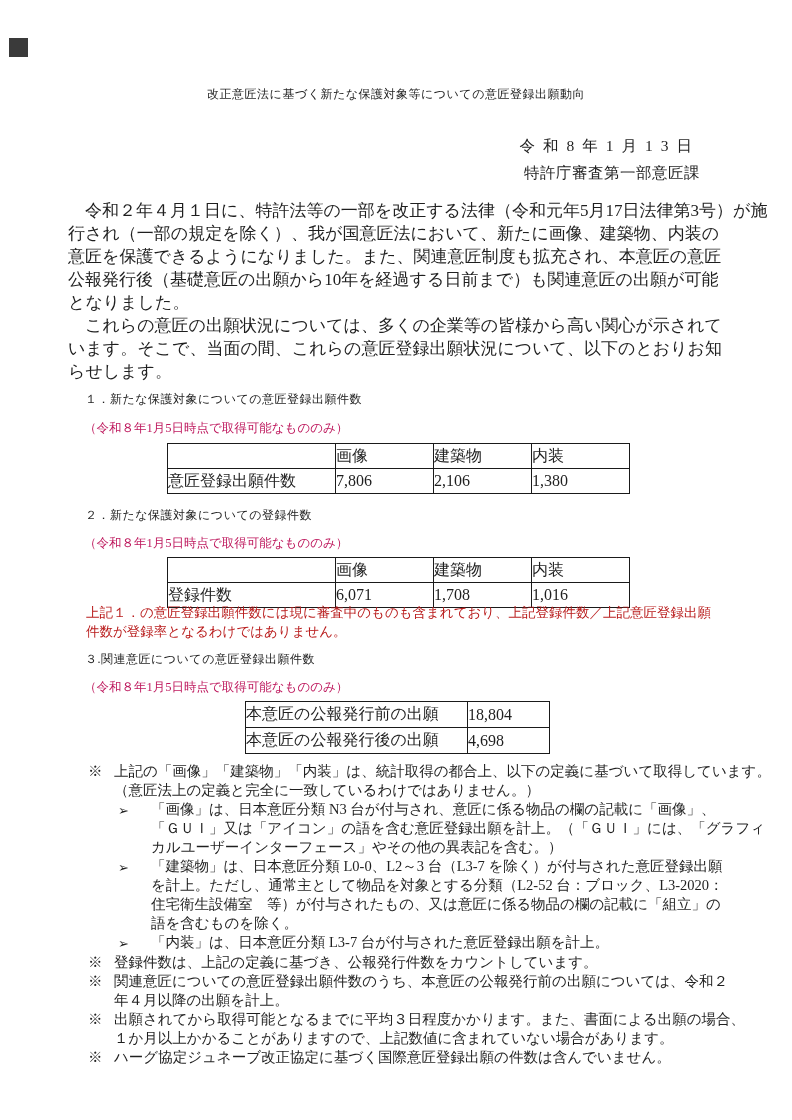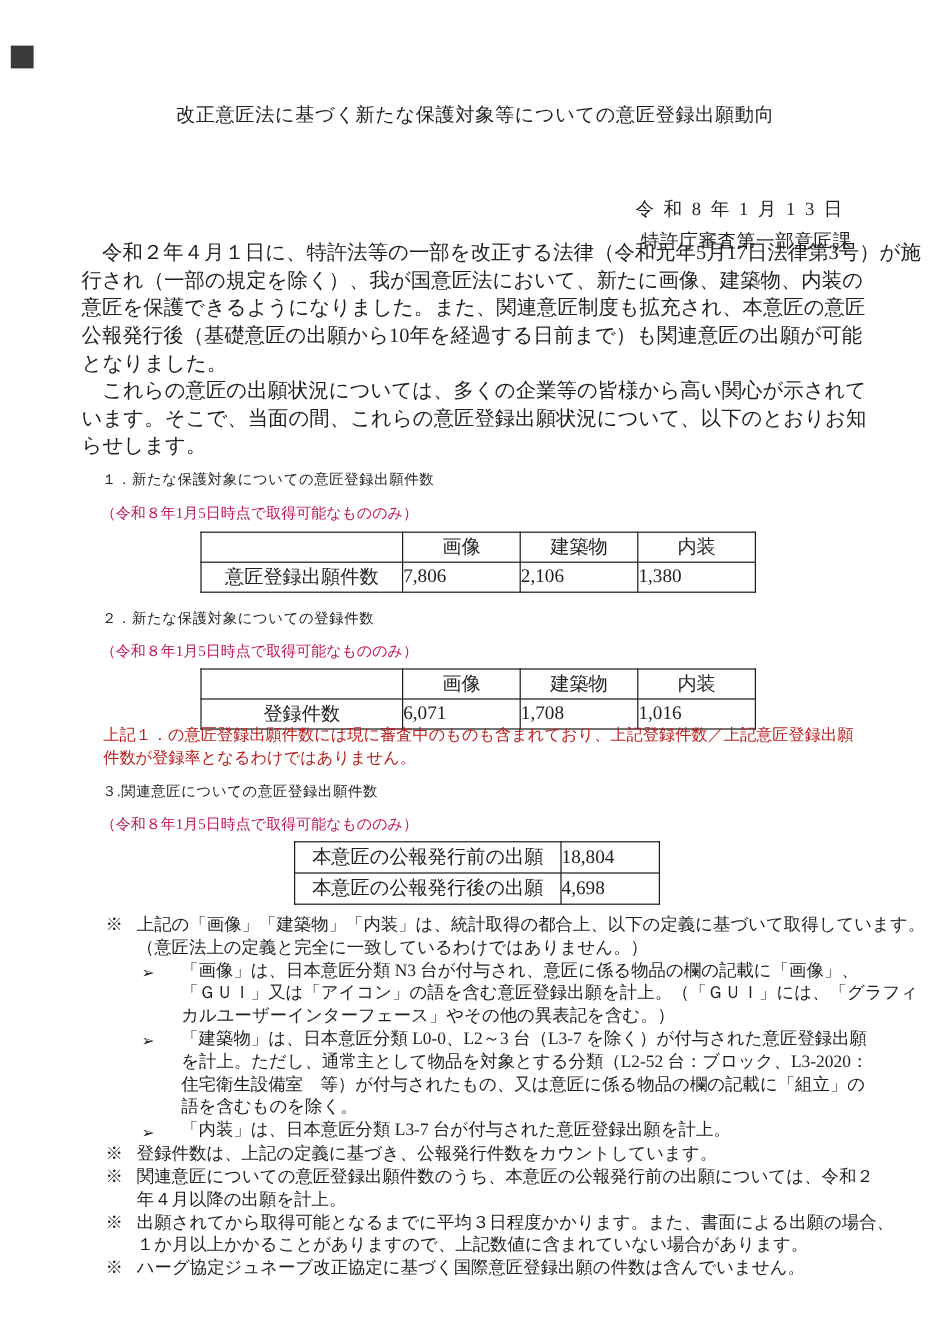--- a/index.html
+++ b/index.html
@@ -11,24 +11,24 @@
     color:#1f1f1f;
     font-family:"Liberation Serif","DejaVu Serif",serif;
     overflow:hidden;
   }
   .corner-mark{
     position:absolute;left:9px;top:38px;width:19px;height:19px;
     background:#3a3a3a;
   }
   .doc-title{
     position:absolute;top:86px;left:0;width:792px;
-    text-align:center;font-size:16px;letter-spacing:0.5px;
+    text-align:center;font-size:12px;letter-spacing:0.5px;
   }
   .byline{
-    position:absolute;right:82px;text-align:right;font-size:15.5px;margin-top:28px;
+    position:absolute;right:92px;text-align:right;font-size:15.5px;
   }
   .byline.date{top:136px;letter-spacing:8px;}
   .byline.dept{top:163px;letter-spacing:0.5px;}
   .lines{white-space:pre;}
   .intro{
     position:absolute;top:199px;left:68px;
     font-size:17px;line-height:23px;
   }
   .sec-heading{
     position:absolute;left:85px;font-size:12px;letter-spacing:0.5px;
@@ -37,21 +37,21 @@
     position:absolute;left:84px;font-size:12.5px;color:#be185d;
   }
   .tbl-wrap{position:absolute;}
   table{border-collapse:collapse;table-layout:fixed;}
   td,th{
     border:1.5px solid #1a1a1a;
     font-size:16px;font-weight:normal;
     padding:0;height:24px;overflow:hidden;
   }
   .t3 td{height:25px;}
-  .cell-center{text-align:center;}
+  .cell-center{}
   .cell-num{text-align:left;padding-right:9px;}
   .note{
     position:absolute;left:86px;
     font-size:13.5px;line-height:19px;color:#b91c1c;
   }
   .footnotes{
     position:absolute;top:762px;left:88px;width:680px;
     font-size:14.5px;line-height:19px;
   }
   .fn{display:flex;align-items:flex-start;}

